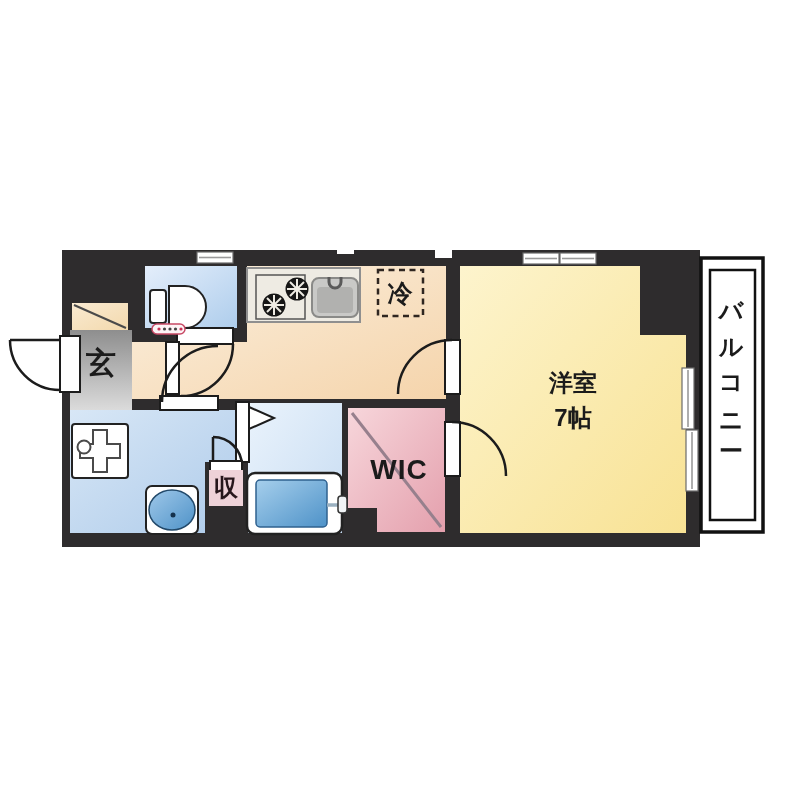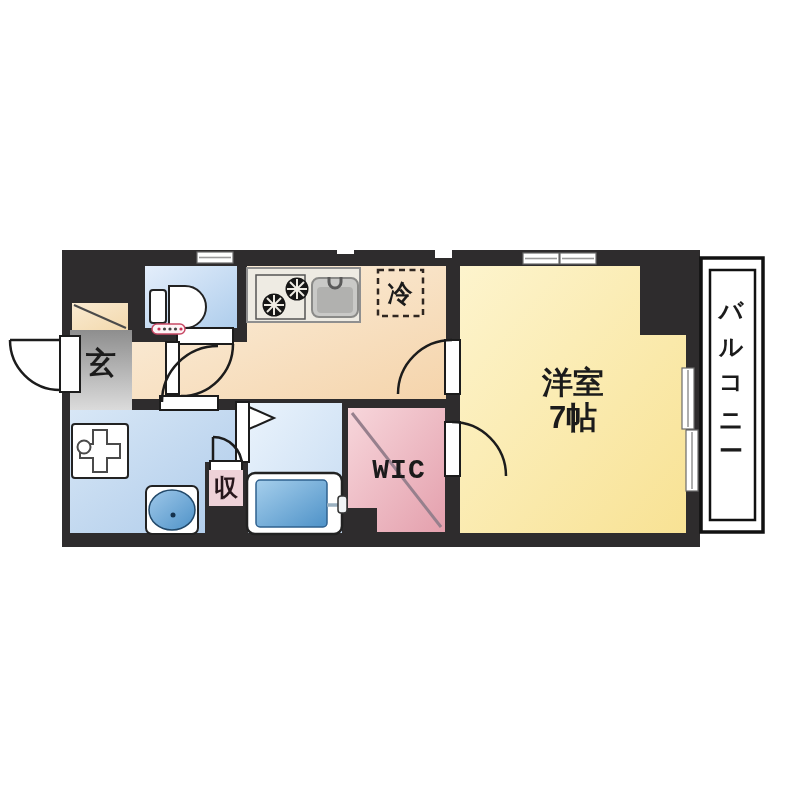--- a/index.html
+++ b/index.html
@@ -9,22 +9,22 @@
     position:relative;overflow:hidden;
   }
   #stage{position:absolute;left:0;top:0;width:800px;height:800px;}
   #plan-svg{position:absolute;left:0;top:0;}
   .label{
     position:absolute;transform:translate(-50%,-50%);
     color:#1b1b1b;font-weight:700;white-space:nowrap;
     text-align:center;user-select:none;
   }
   .label-genkan{font-size:30px;}
-  .label-main{font-size:31px;line-height:35px;}
-  .label-wic{font-family:Liberation Mono, monospace;font-size:28px;letter-spacing:1px;}
+  .label-main{font-size:24px;line-height:35px;}
+  .label-wic{font-family:Liberation Sans, sans-serif;font-size:28px;letter-spacing:1px;}
   .label-fridge{font-size:25px;}
   .label-storage{font-size:24px;color:#26161b;}
   .label-balcony{
     transform:translate(-50%,0);
     writing-mode:vertical-rl;text-orientation:mixed;
     font-size:24px;letter-spacing:11px;font-weight:700;
   }
   .wall{fill:var(--color-wall,#2e2c2d);}
   .doorline{stroke:#1c1c1c;stroke-width:2.5;fill:none;}
   .doorleaf{fill:#ffffff;stroke:#1c1c1c;stroke-width:2;}

